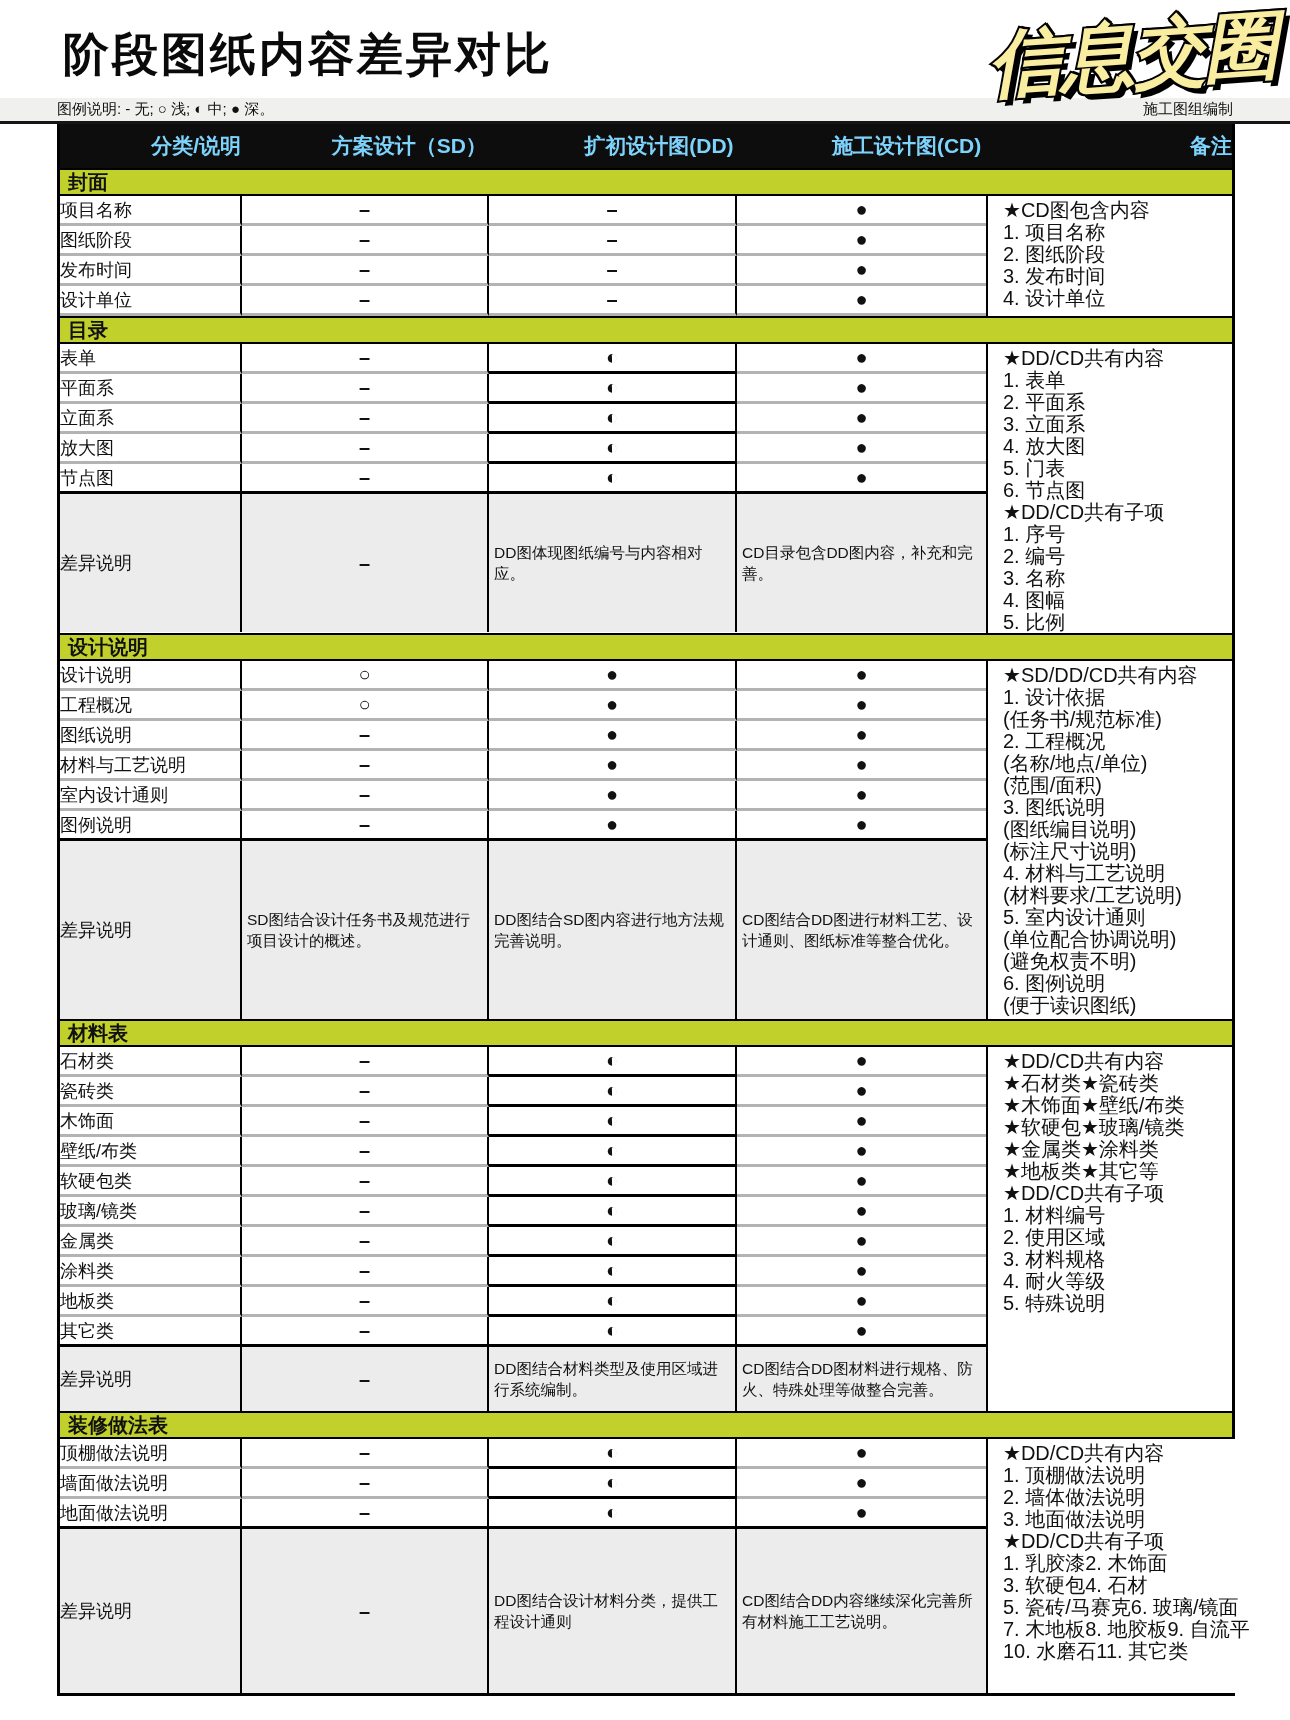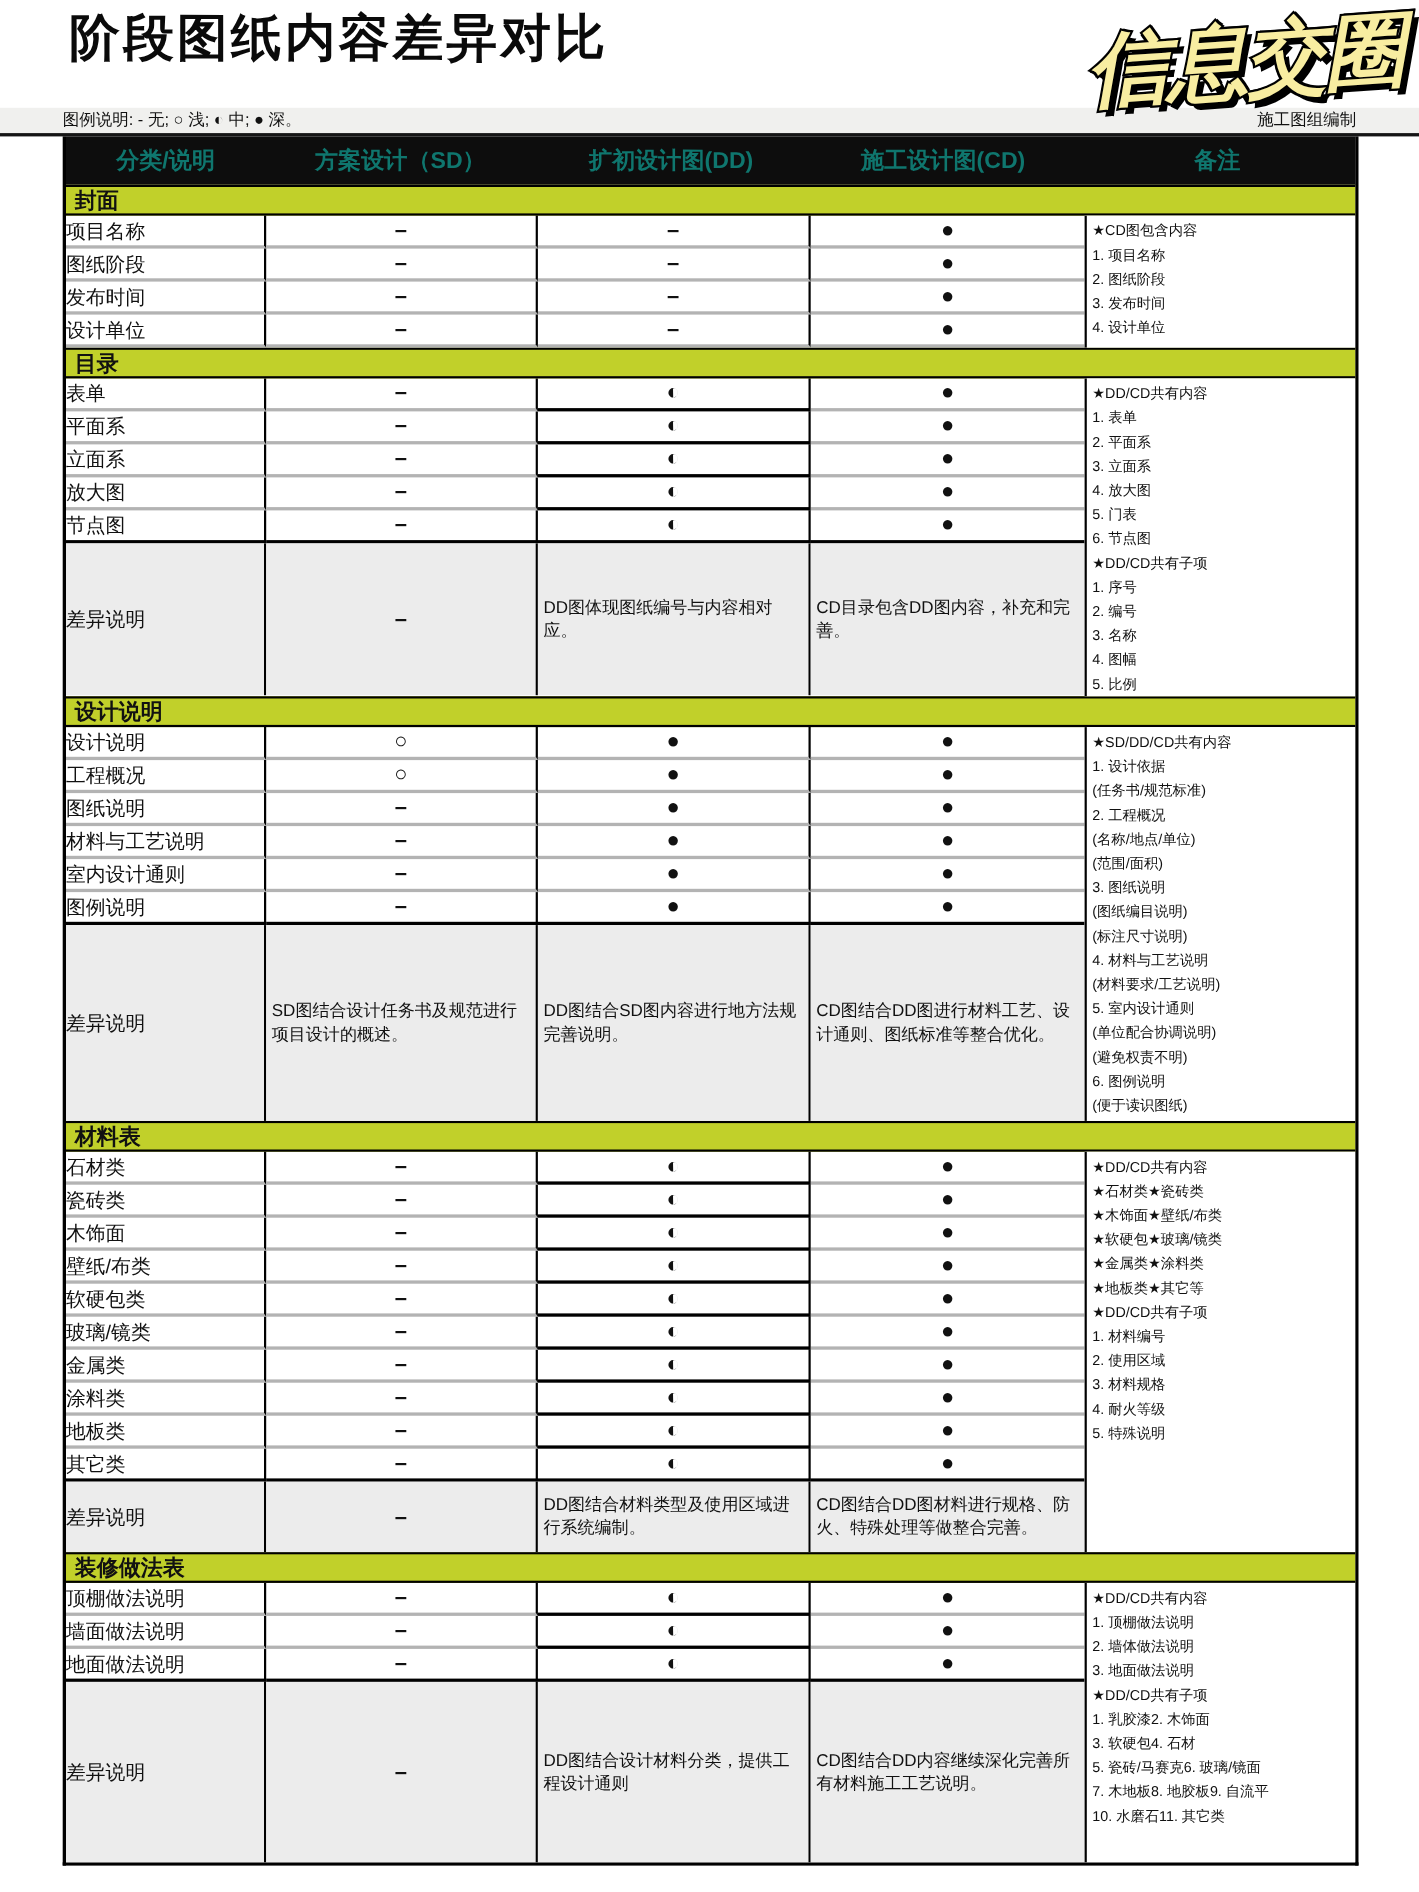--- a/index.html
+++ b/index.html
@@ -4,21 +4,21 @@
 <style>
   * { margin:0; padding:0; box-sizing:border-box; }
   html,body { background:#ffffff; }
   body {
     width:1290px; height:1720px; position:relative; overflow:hidden;
     font-family:"Liberation Sans","DejaVu Sans",sans-serif; color:#111;
   }
   
   .top-block { height:98px; position:relative; }
   .page-title {
-    position:absolute; left:63px; top:4px;
+    position:absolute; left:63px; top:24px;
     font-size:46px; font-weight:900; letter-spacing:3px; color:#0a0a0a;
   }
   .brand-logo {
     position:absolute; right:14px; top:6px;
     font-size:74px; font-weight:900; font-style:italic; letter-spacing:-2px;
     color:#f8eda1;
     -webkit-text-stroke:4px #000; paint-order:stroke fill;
     text-shadow:5px 6px 0 #000, -2px 2px 0 #000, 2px -2px 0 #000;
     transform:rotate(-4deg);
     white-space:nowrap;
@@ -31,21 +31,21 @@
   }
   
   .sheet {
     margin-left:57px; width:1178px;
     border-left:3px solid #000; border-right:3px solid #000; border-bottom:3px solid #000;
   }
   .thead {
     height:44px; background:#0d0d0d; display:flex; align-items:center;
   }
   .thead > div {
-    color:#0f766e; font-weight:bold; font-size:21px; text-align:center;
+    color:#7dd3fc; font-weight:bold; font-size:21px; text-align:right;
   }
   .c1 { width:182px; }
   .c2 { width:247px; }
   .c3 { width:248px; }
   .c4 { width:249px; }
   .cnotes { width:252px; }
   .sec-bar {
     height:28px; background:#c1d02a;
     border-top:2px solid #000; border-bottom:2px solid #000;
     font-size:20px; font-weight:900; padding:0 8px; display:flex; align-items:center;
@@ -65,21 +65,21 @@
   
   .diff > div { background:#ececec; border-bottom:none; }
   .diff > .txt { font-size:15.5px; line-height:21px; padding:16px 5px; font-weight:normal; }
   .sec-1 .diff { height:138px; }
   .sec-2 .diff { height:178px; }
   .sec-3 .diff { height:64px; }
   .sec-4 .diff { height:164px; }
   
   .notes {
     width:252px; border-left:2px solid #000; background:#fff;
-    padding:3px 0 0 5px; font-size:13px; line-height:22px;
+    padding:3px 0 0 15px; font-size:20px; line-height:22px;
   }
   .note-line { white-space:nowrap; }
 </style>
 </head>
 <body>
 
 <div class="top-block">
   <div class="page-title">阶段图纸内容差异对比</div>
   <div class="brand-logo">信息交圈</div>
 </div>

